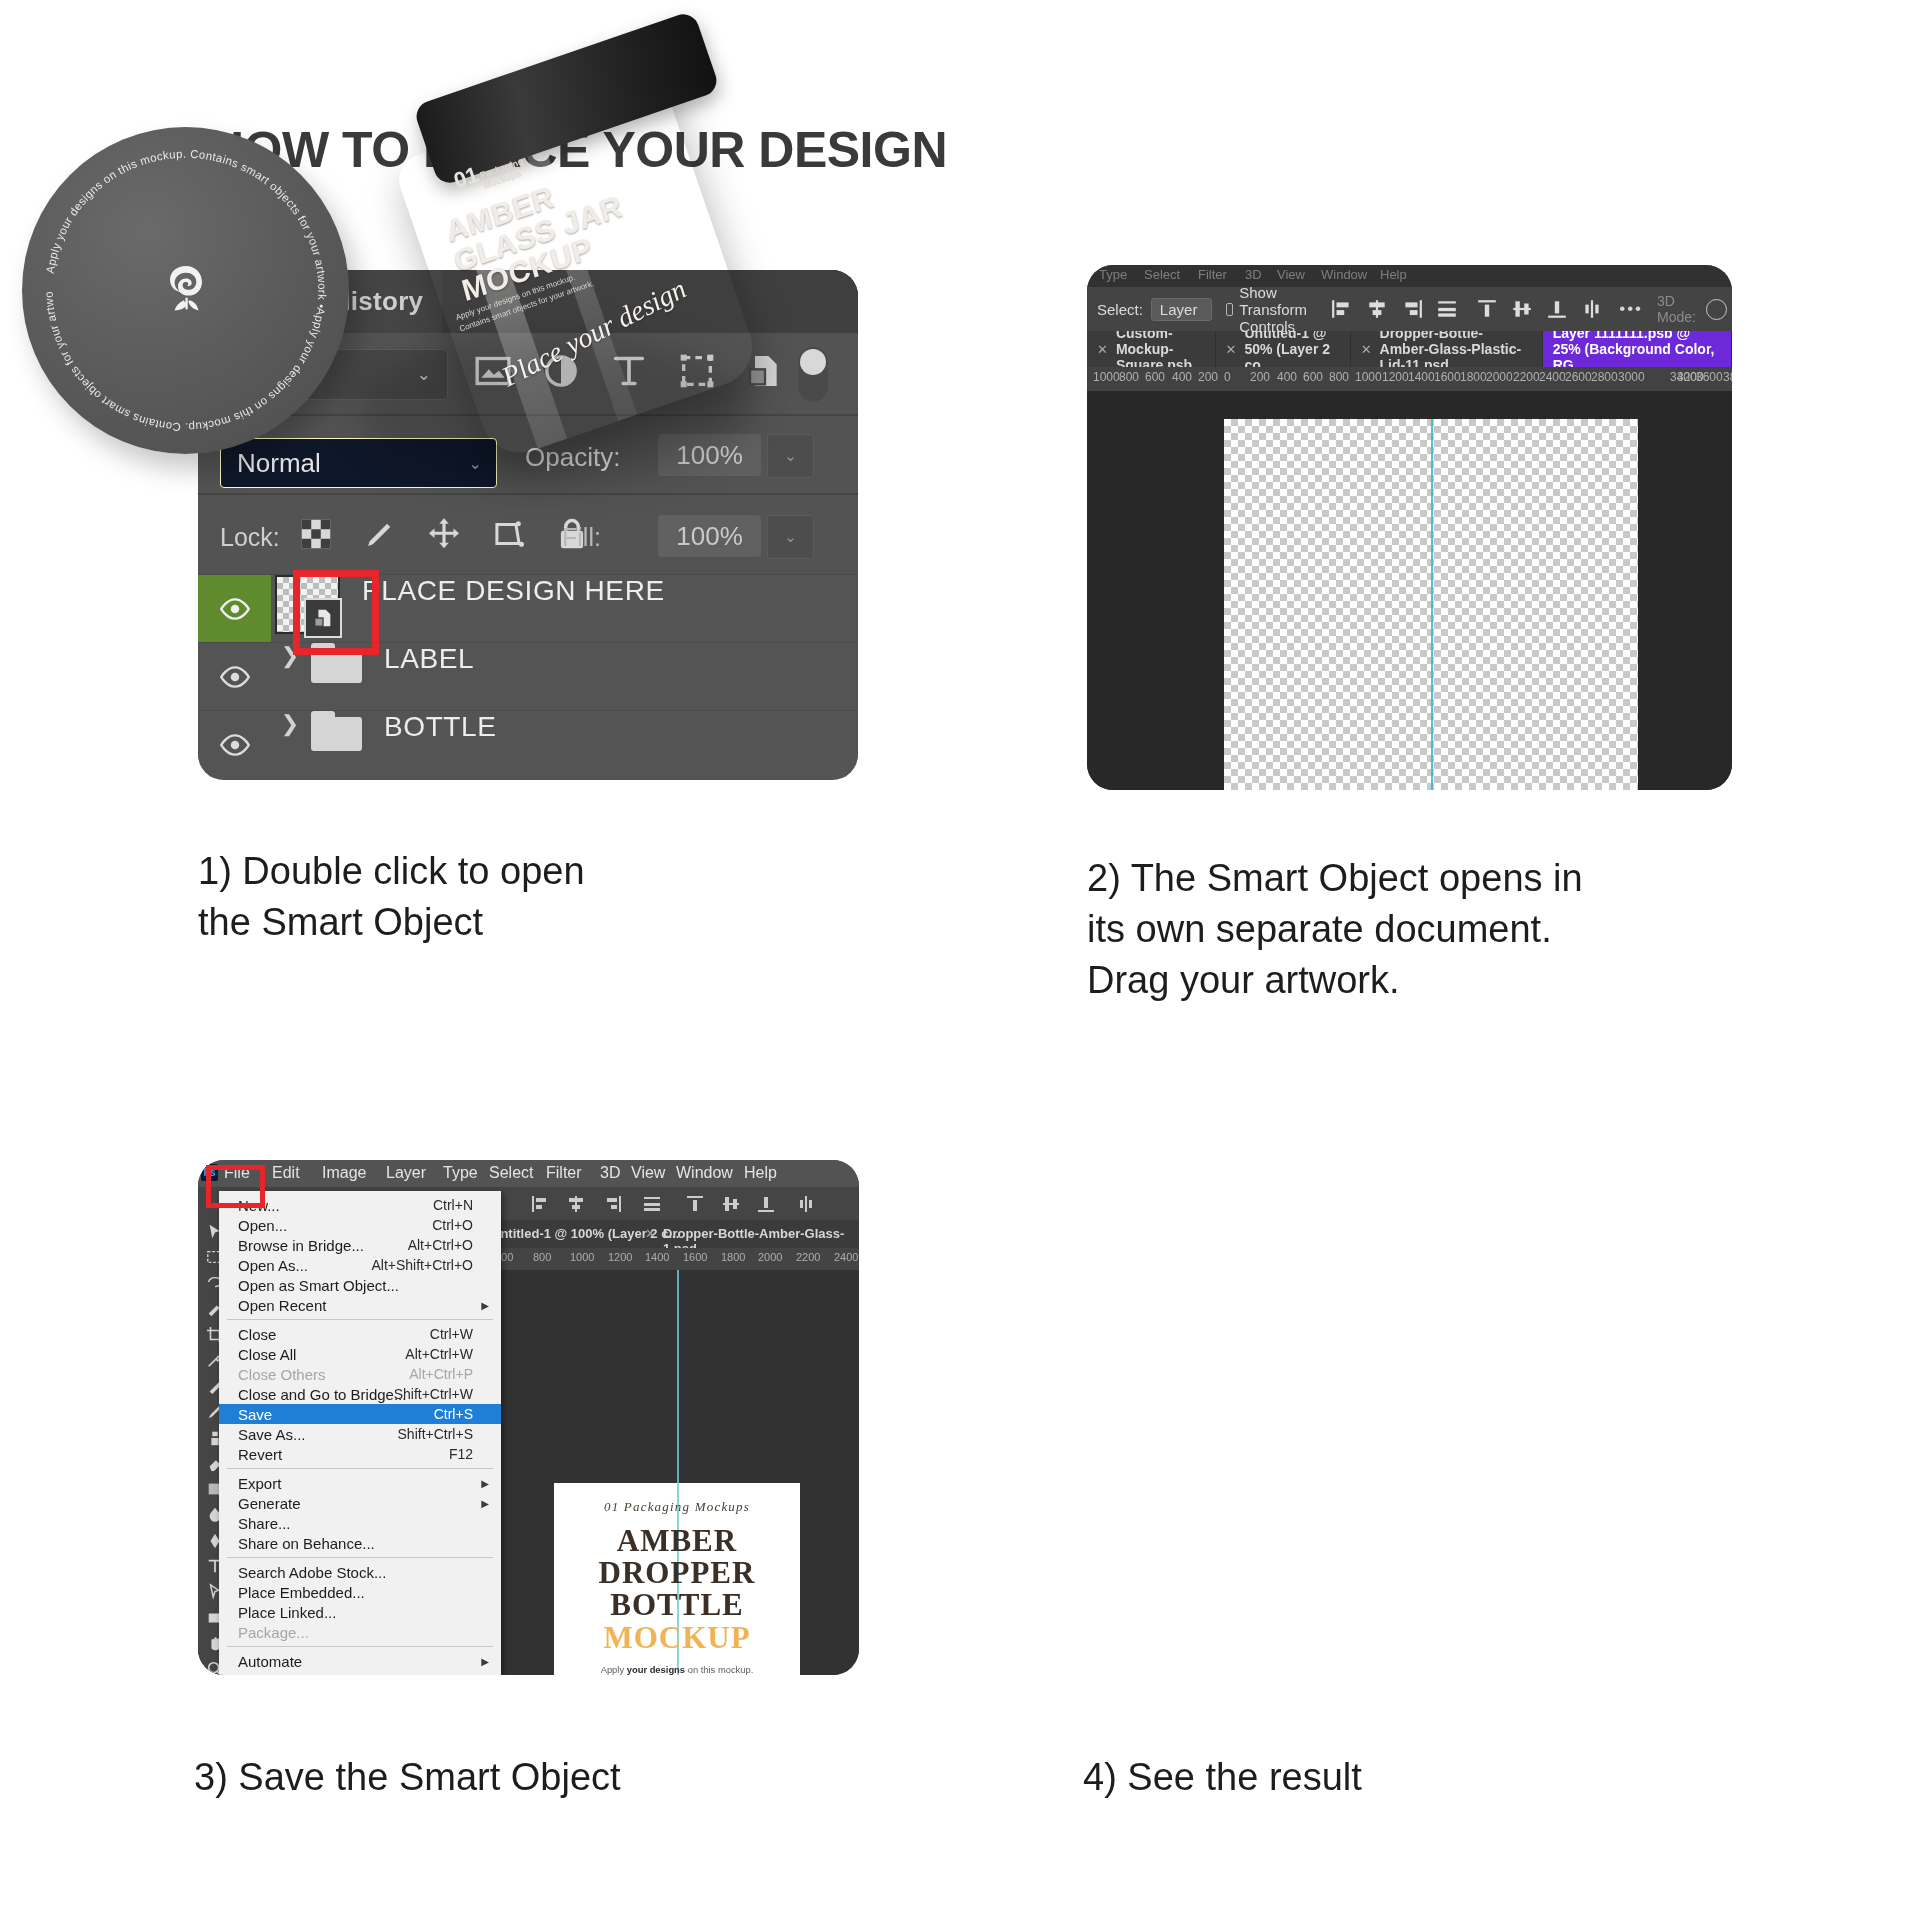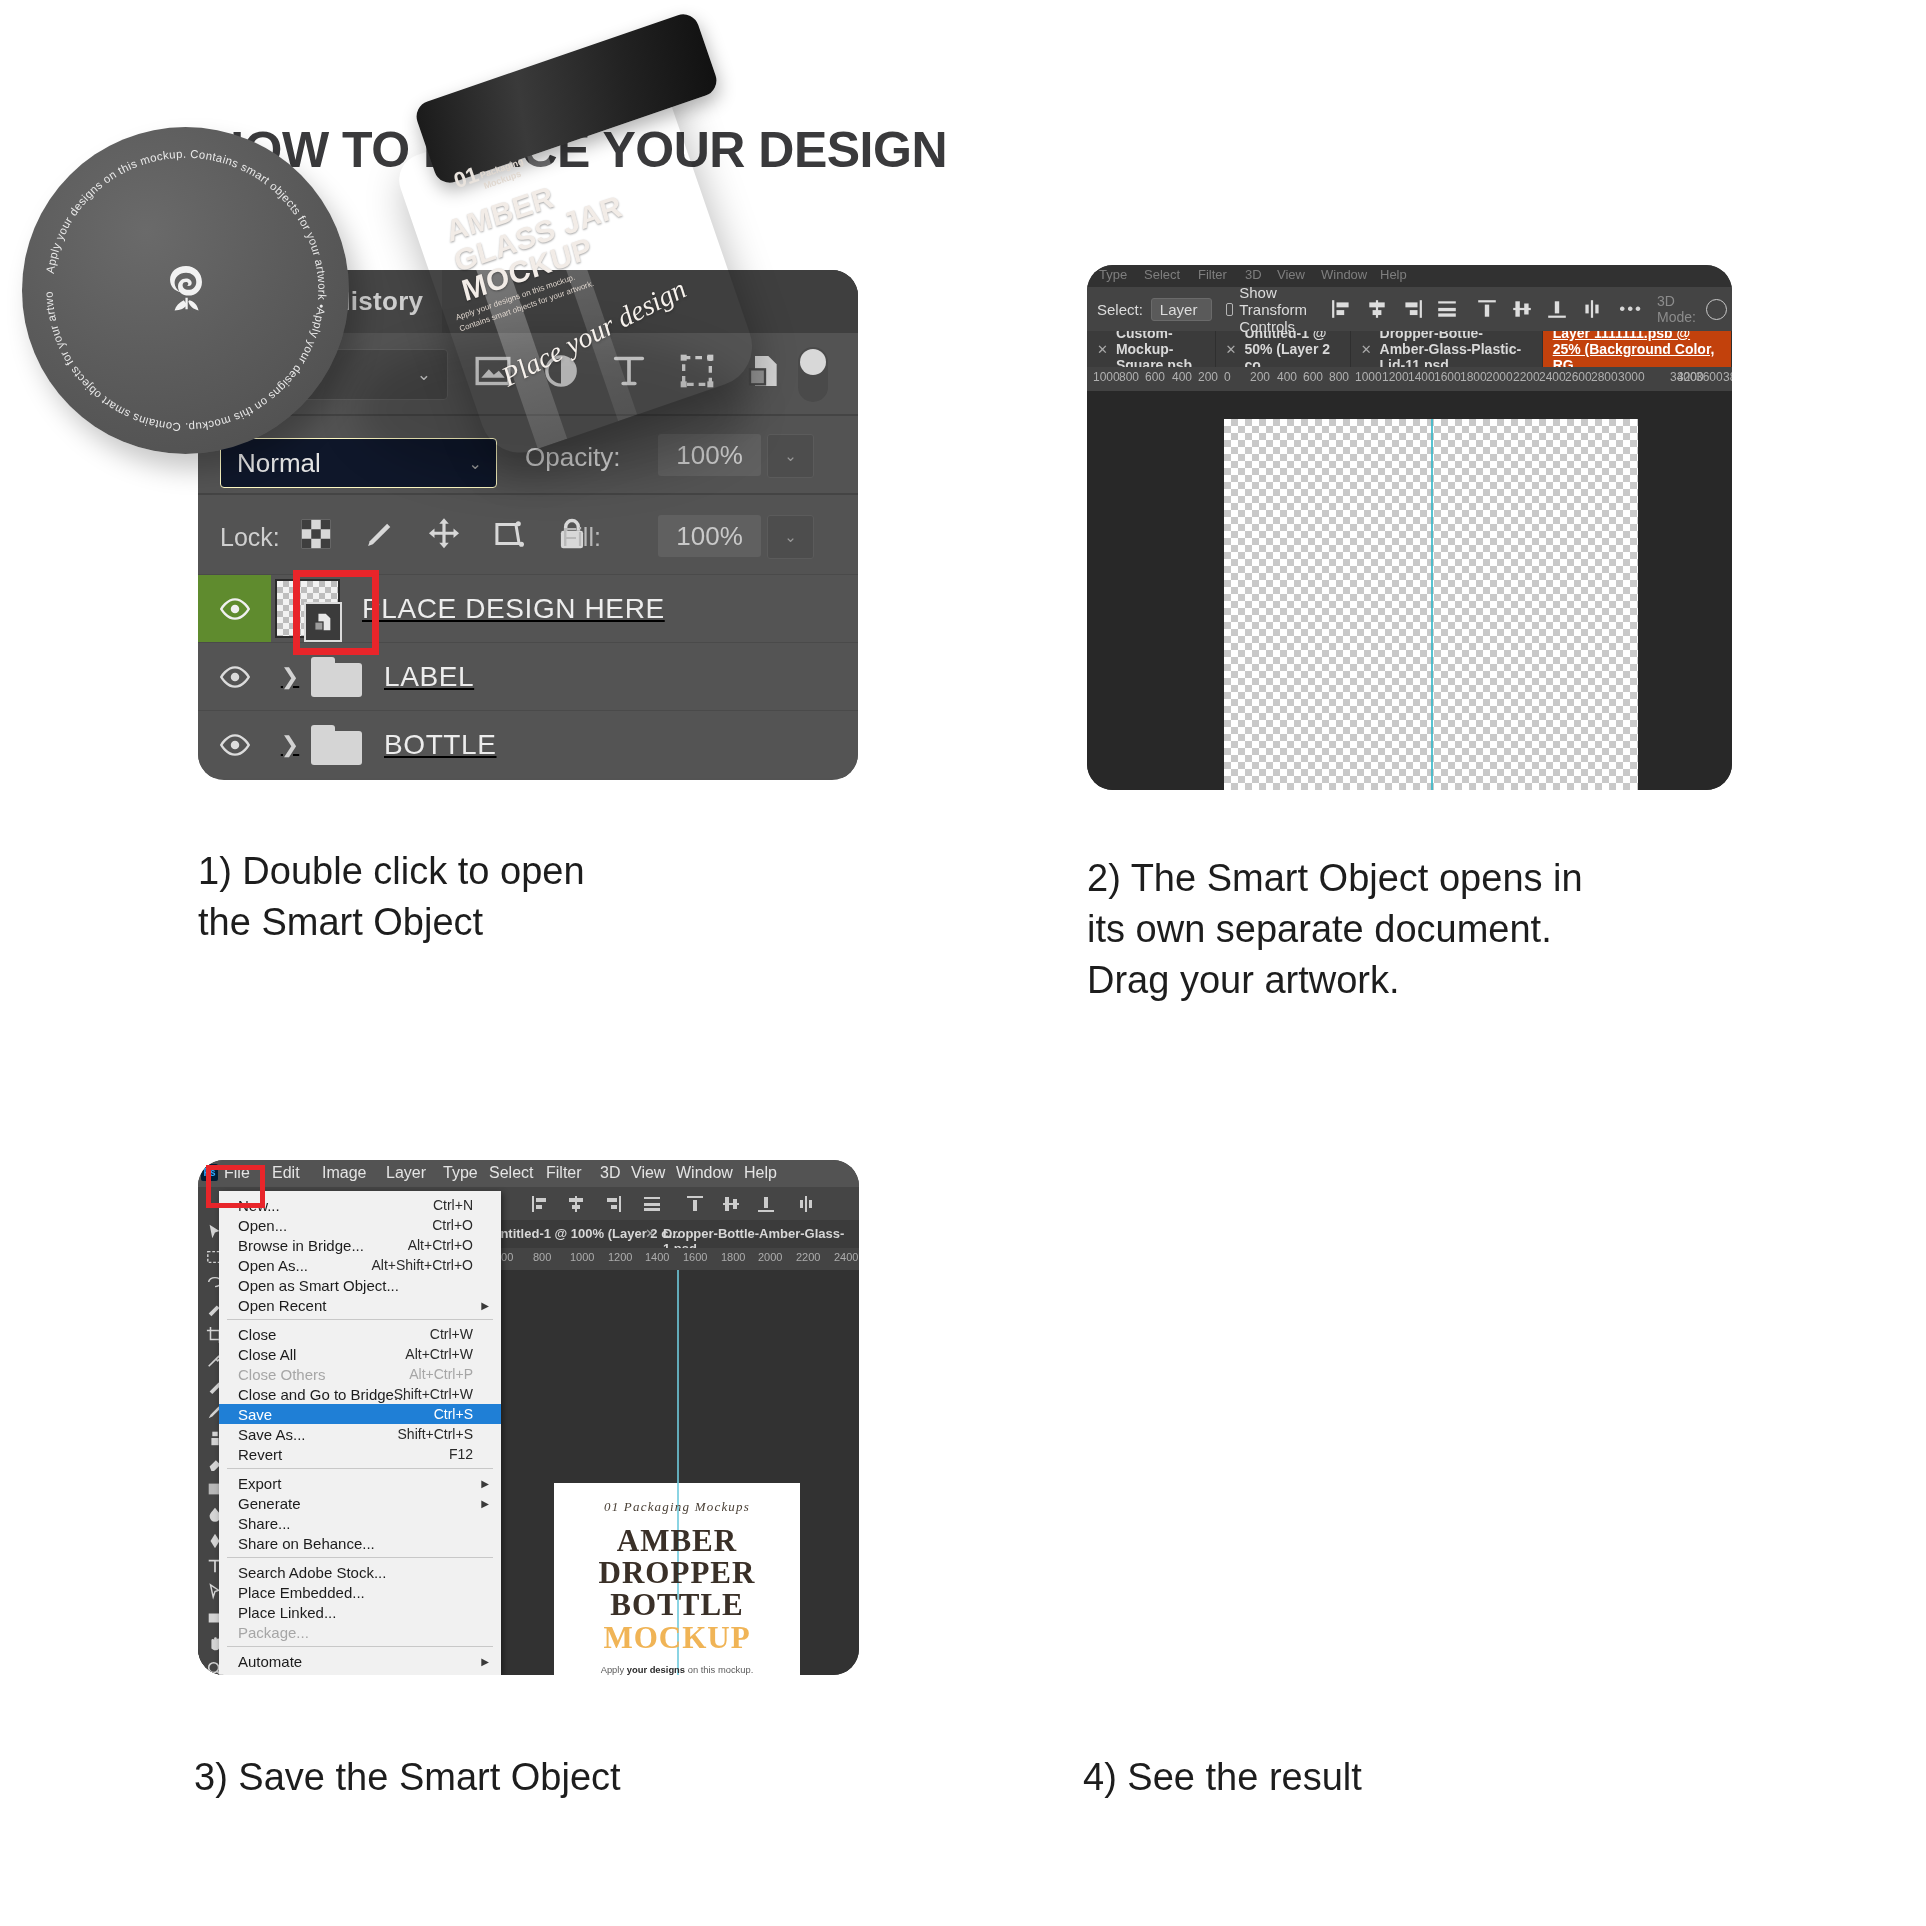--- a/index.html
+++ b/index.html
@@ -70,21 +70,21 @@
   .lkicon{width:38px;height:38px;}
   .fillLab{position:absolute;left:364px;top:28px;color:#b9b9b9;font-size:25px;}
   .fillVal{position:absolute;left:460px;top:20px;width:103px;height:42px;background:#606060;
          border-radius:3px;color:#c9c9c9;font-size:26px;display:flex;align-items:center;
          justify-content:center;}
   .fillCar{position:absolute;left:569px;top:20px;width:45px;height:42px;background:#4d4d4d;
          border:1px solid #5b5b5b;border-radius:3px;color:#9a9a9a;font-size:15px;
          display:flex;align-items:center;justify-content:center;}
 
   .layerrow{position:relative;height:67px;background:#545454;border-top:1px solid #4a4a4a;
-            display:flex;align-items:center;text-decoration:underline;}
+            display:flex;}
   .layerrow.sel .eyecell{background:#5f8b2e;}
   .eyecell{width:73px;height:67px;display:flex;align-items:center;justify-content:center;}
   .eye{width:34px;height:22px;position:relative;}
   .eye svg{display:block;}
   .arrow{width:26px;color:#d2d2d2;font-size:22px;text-align:center;margin-left:6px;}
   .thumb{width:61px;height:55px;margin-left:4px;border:2px solid #2b2b2b;position:relative;
       background-image:
         linear-gradient(45deg,#bdbdbd 25%,transparent 25%,transparent 75%,#bdbdbd 75%),
         linear-gradient(45deg,#bdbdbd 25%,#f2f2f2 25%,#f2f2f2 75%,#bdbdbd 75%);
       background-size:12px 12px;background-position:0 0,6px 6px;}
@@ -114,21 +114,21 @@
   .aligngrp span{display:block;width:22px;height:20px;}
   .dots{margin-left:16px;color:#d6d6d6;letter-spacing:2px;font-size:17px;}
   .mode3d{margin-left:14px;color:#8c8c8c;font-size:14px;}
   .mode3dicons{margin-left:10px;display:flex;gap:11px;}
   .mode3dicons i{display:block;width:19px;height:19px;border:1.6px solid #c9c9c9;border-radius:50%;}
 
   .doctabs{height:36px;background:#3b3b3b;display:flex;align-items:stretch;font-size:14px;
            font-weight:bold;color:#d9d9d9;}
   .dtab{display:flex;align-items:center;padding:0 10px;gap:8px;border-right:1px solid #2f2f2f;}
   .dtab .x{color:#a9a9a9;font-size:13px;font-weight:normal;}
-  .dtab.active{background:#c2410c;color:#ffffff;text-decoration:underline;}
+  .dtab.active{background:#6d28d9;color:#ffffff;}
   .ruler{height:24px;background:#424242;position:relative;overflow:hidden;}
   .ruler .rt{position:absolute;top:3px;font-size:12px;color:#b0b0b0;}
   .canvasarea{position:relative;height:100%;background:#282828;}
   .artboard{position:absolute;left:137px;top:28px;width:414px;height:386px;
       background-image:
         linear-gradient(45deg,#c9c9c9 25%,transparent 25%,transparent 75%,#c9c9c9 75%),
         linear-gradient(45deg,#c9c9c9 25%,#ffffff 25%,#ffffff 75%,#c9c9c9 75%);
       background-size:14px 14px;background-position:0 0,7px 7px;}
   .guide{position:absolute;left:50%;top:0;bottom:0;width:2px;background:#39b8c9;opacity:.85;}
 

